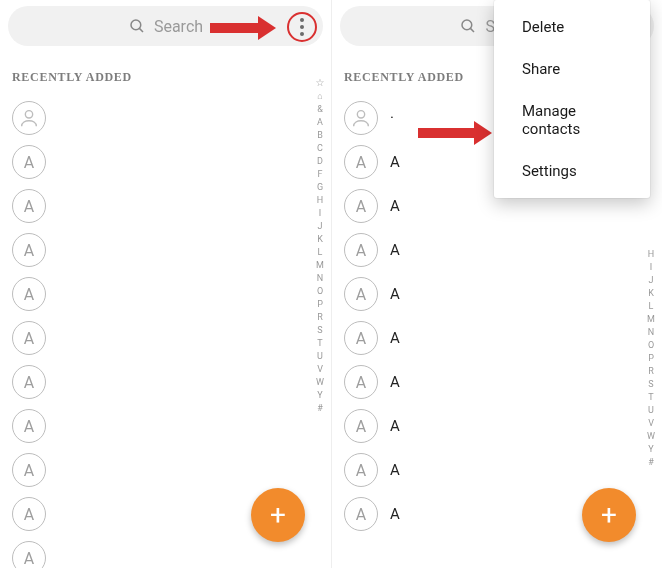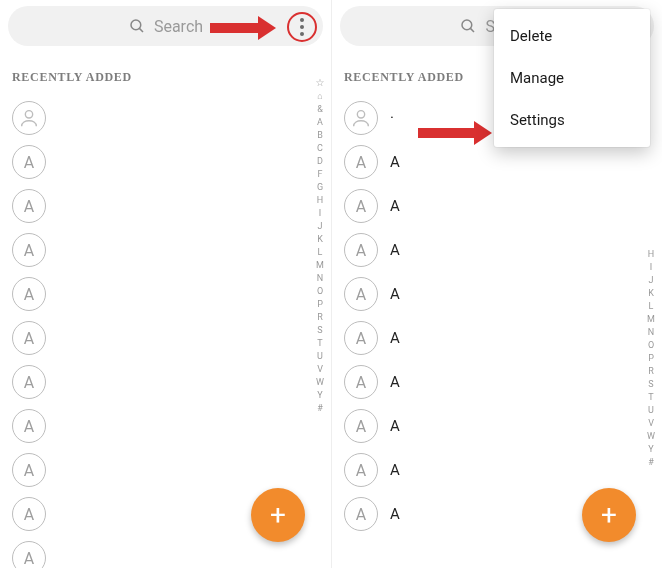--- a/index.html
+++ b/index.html
@@ -35,21 +35,21 @@
   
   .arrow { position: absolute; display: flex; align-items: center; pointer-events: none; }
   .arrow .shaft { height: 10px; background: #d93030; }
   .arrow .head { width: 0; height: 0; border-top: 12px solid transparent; border-bottom: 12px solid transparent; border-left: 18px solid #d93030; }
   .arrow1 { top: 16px; left: 210px; }
   .arrow1 .shaft { width: 48px; }
   .arrow2 { top: 121px; left: 418px; }
   .arrow2 .shaft { width: 56px; }
 
   
-  .menu { position: absolute; top: 9px; right: 12px; width: 156px; background: #fff; border-radius: 3px; box-shadow: 0 6px 18px rgba(0,0,0,.22), 0 0 0 1px rgba(0,0,0,.04); padding: 6px 0; z-index: 10; }
+  .menu { position: absolute; top: 0; right: 12px; width: 156px; background: #fff; border-radius: 3px; box-shadow: 0 6px 18px rgba(0,0,0,.22), 0 0 0 1px rgba(0,0,0,.04); padding: 6px 12px; z-index: 10; }
   .menu .item { padding: 12px 16px; font-size: 15px; color: #1a1a1a; }
 </style>
 </head>
 <body>
 
 <div class="viewport">
 
   <div class="pane">
     <div class="searchbar">
       <span class="sicon">
@@ -222,21 +222,22 @@
       <span>T</span>
       <span>U</span>
       <span>V</span>
       <span>W</span>
       <span>Y</span>
       <span>#</span>
     </div>
 
     <div class="menu">
       <div class="item">Delete</div>
-      <div class="item">Manage</div>
+      <div class="item">Share</div>
+      <div class="item">Manage contacts</div>
       <div class="item">Settings</div>
     </div>
 
     <div class="fab">
       <span class="plus">+</span>
     </div>
   </div>
 
   <div class="arrow arrow1">
     <div class="shaft"></div>

